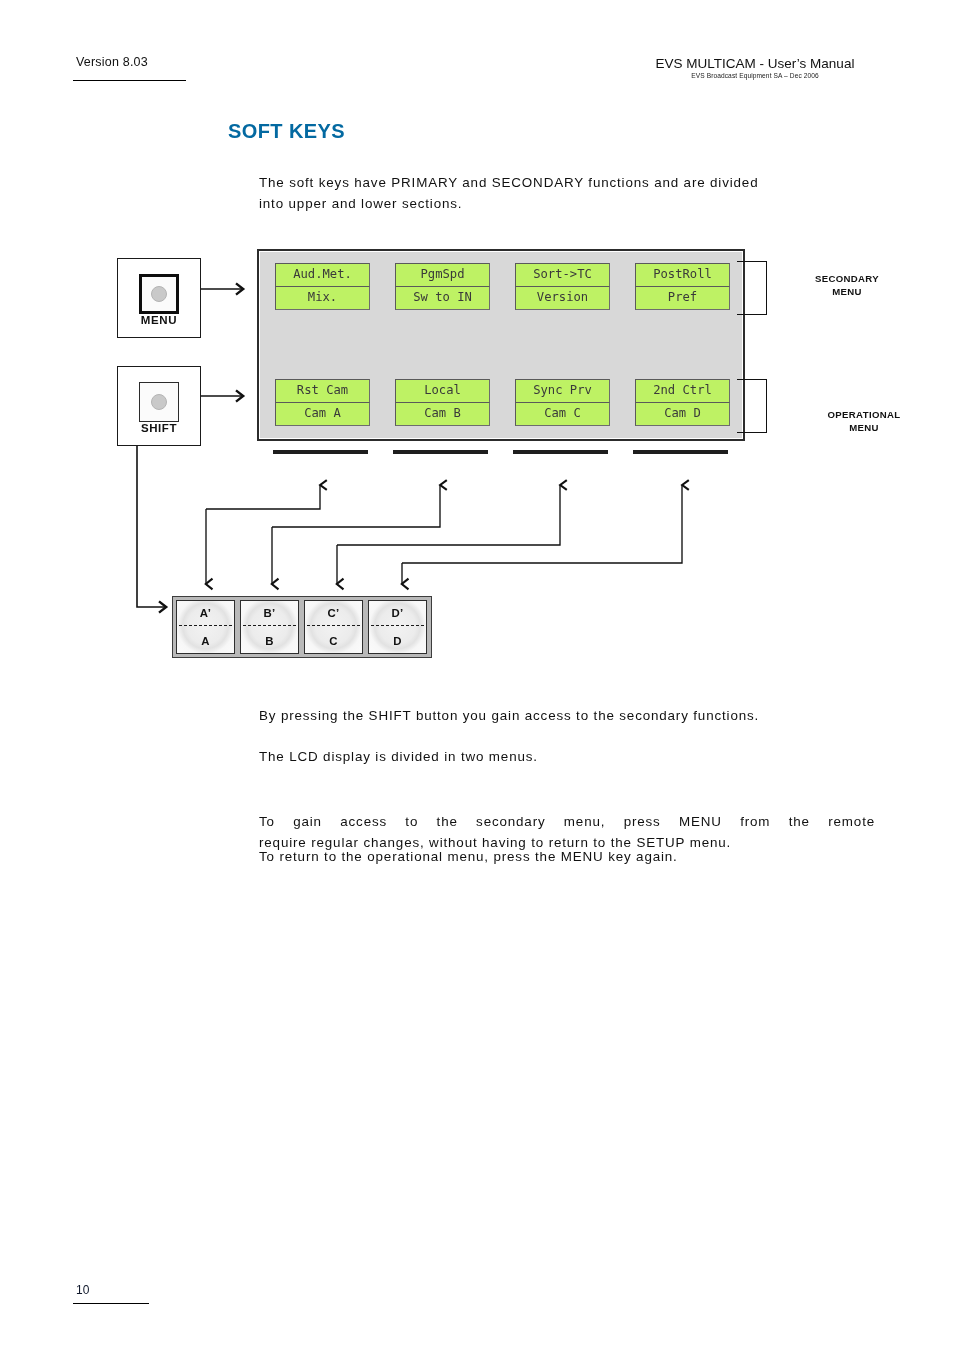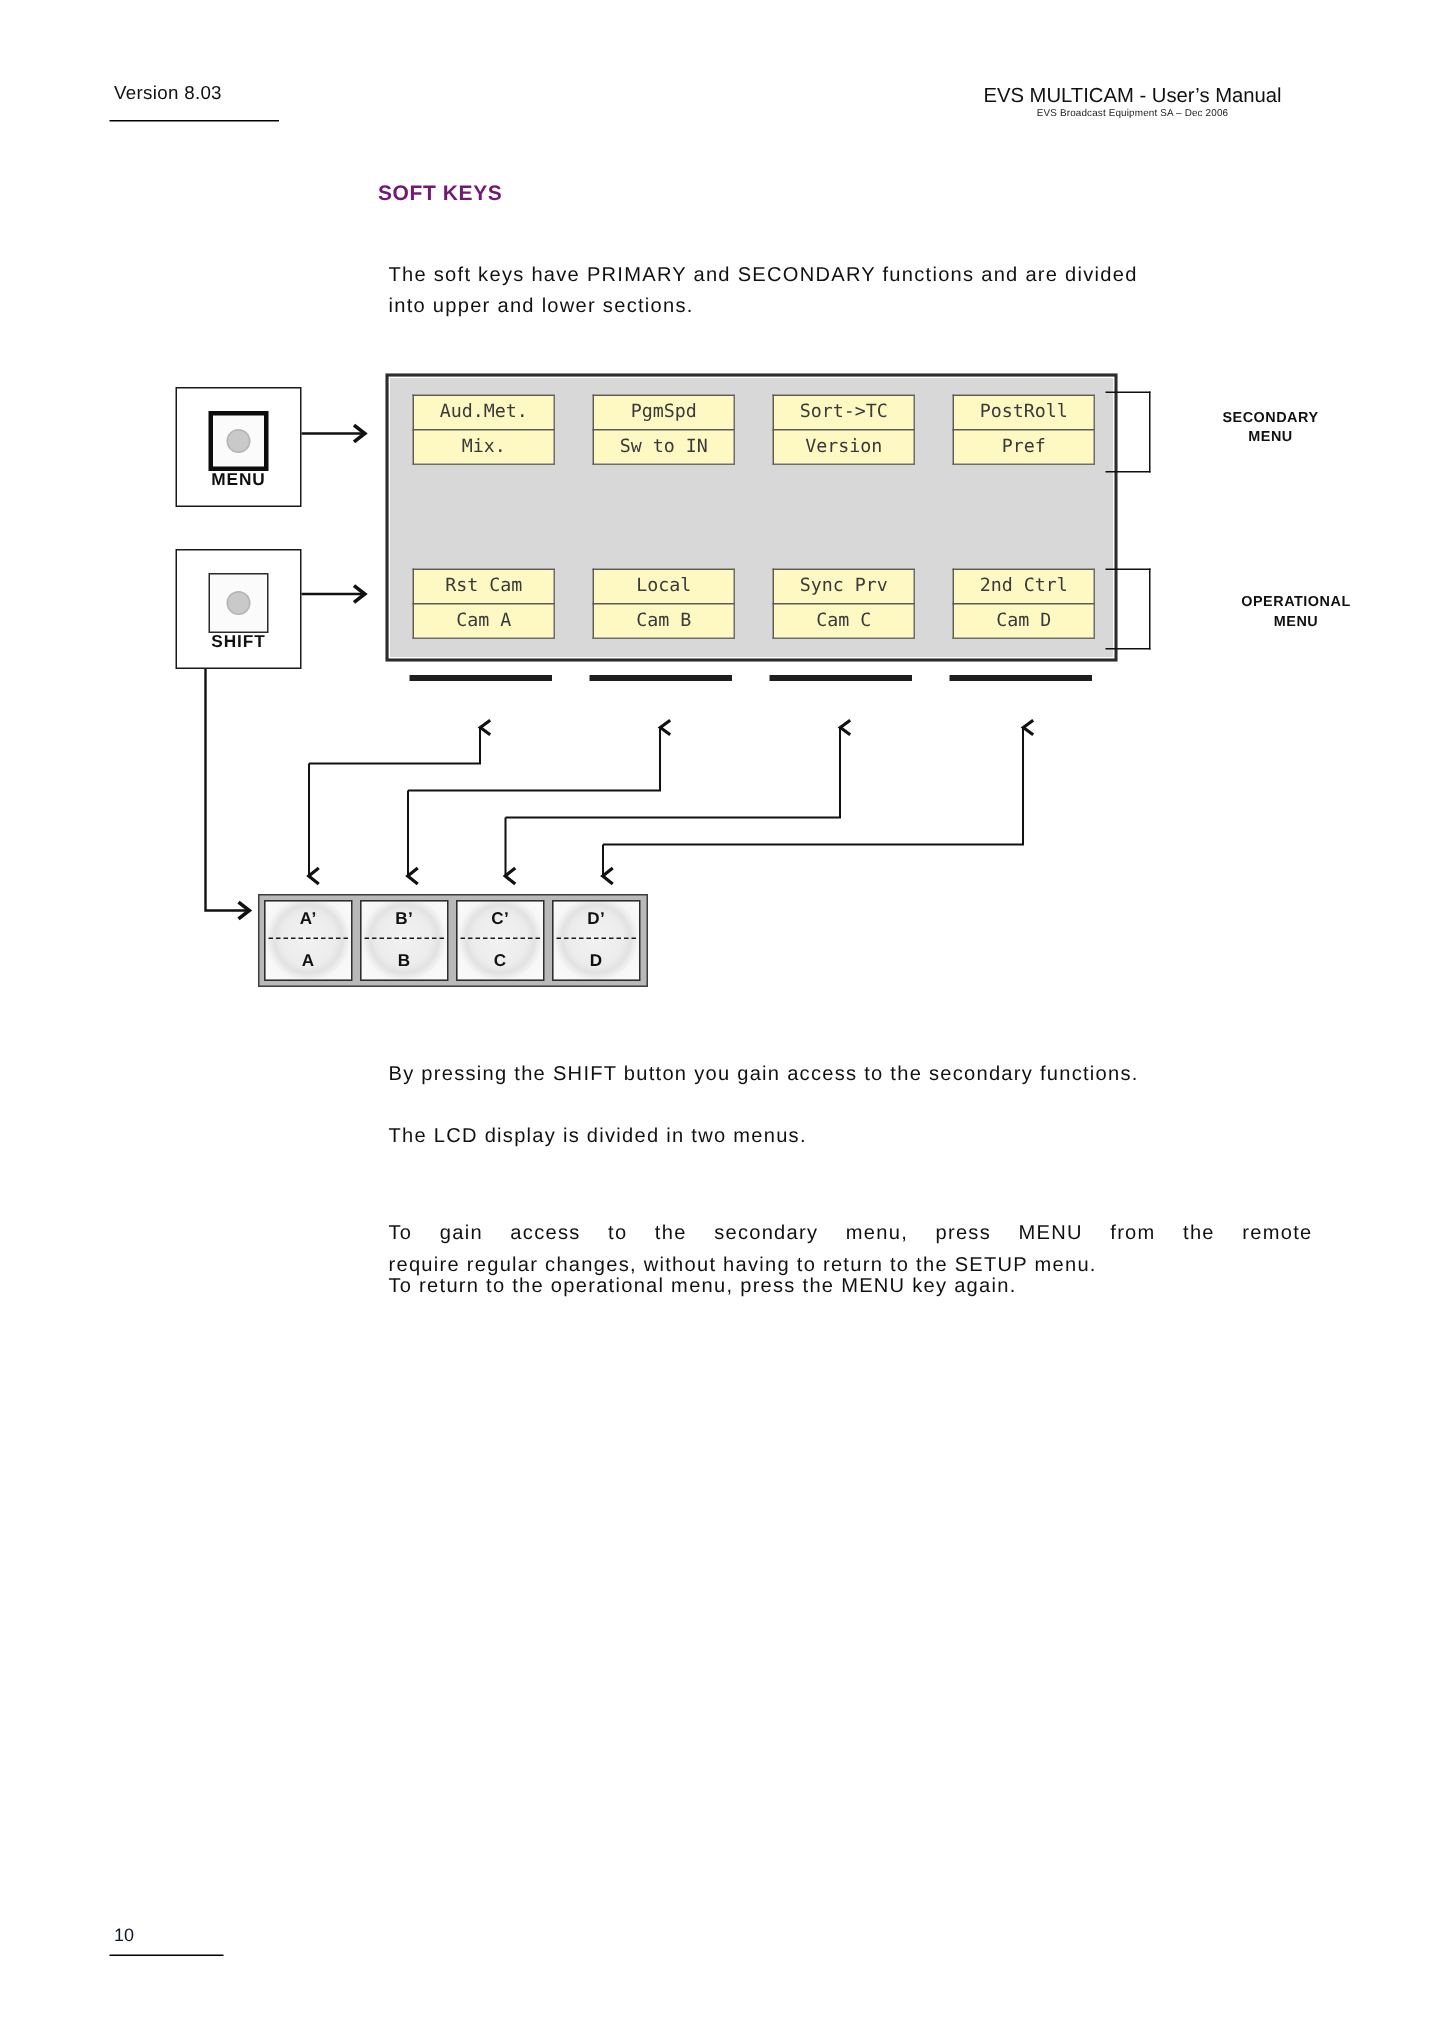--- a/index.html
+++ b/index.html
@@ -54,26 +54,26 @@
     text-align: center;
     font-size: 6.6px;
     color: #222;
     letter-spacing: 0.1px;
     white-space: nowrap;
   }
 
   
   .sec-title {
     position: absolute;
-    left: 252px;
+    left: 228px;
     top: 120px;
-    font-size: 14px;
+    font-size: 20px;
     font-weight: bold;
     letter-spacing: 0.4px;
-    color: #701a75;
+    color: #0369a1;
   }
 
   
   .para {
     position: absolute;
     font-size: 13.4px;
     line-height: 21px;
     color: #111;
     letter-spacing: 0.85px;
     width: 616px;
@@ -144,21 +144,21 @@
     top: 0;
     width: 95px;
     height: 48px;
   }
   .lcd-cell {
     position: absolute;
     left: 0;
     width: 95px;
     height: 24px;
     box-sizing: border-box;
-    background: #fef9c3;
+    background: #bef264;
     border: 1.3px solid #6d6d6d;
     border-top-color: #5a5a5a;
     border-left-color: #5a5a5a;
     font-family: "DejaVu Sans Mono", "Liberation Mono", monospace;
     font-size: 12.2px;
     color: #3a3a3a;
     line-height: 21px;
     text-align: center;
     letter-spacing: 0px;
     white-space: nowrap;
@@ -326,21 +326,21 @@
     </div>
   </div>
 
   <div class="bracket" style="left:737px; top:261px; width:30px; height:54px;"></div>
   <div class="blabel" style="left:768px; top:272px;">
     <span>SECONDARY</span><br>
     <span>MENU</span>
   </div>
 
   <div class="bracket" style="left:737px; top:379px; width:30px; height:54px;"></div>
-  <div class="blabel" style="left:768px; top:395px;padding-left:17px;">
+  <div class="blabel" style="left:768px; top:408px;padding-left:17px;">
     <span>OPERATIONAL</span><br>
     <span>MENU</span>
   </div>
 
   <div class="bar" style="left:273px; top:450px; width:95px;"></div>
   <div class="bar" style="left:393px; top:450px; width:95px;"></div>
   <div class="bar" style="left:513px; top:450px; width:95px;"></div>
   <div class="bar" style="left:633px; top:450px; width:95px;"></div>
 
   <svg id="wires" viewBox="0 0 954 1350">

